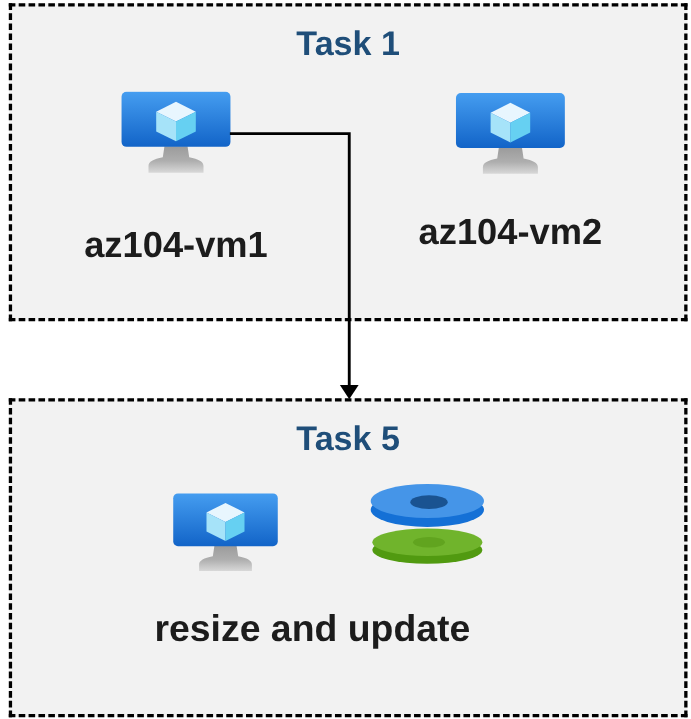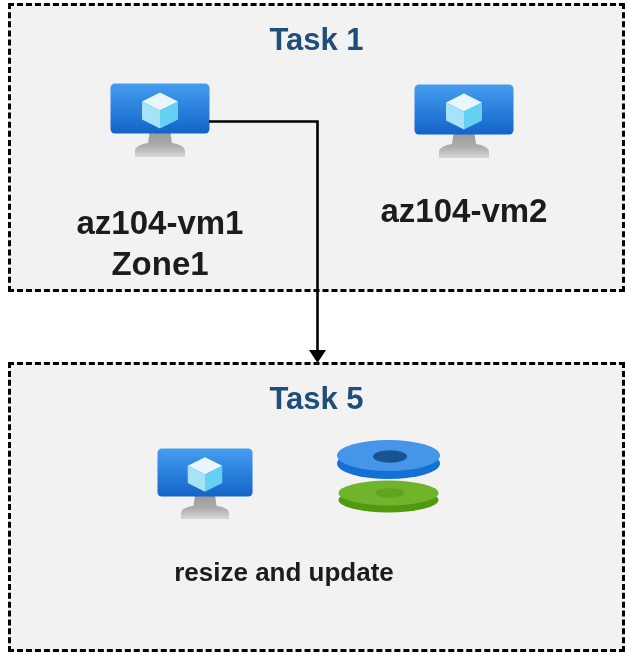--- a/index.html
+++ b/index.html
@@ -19,21 +19,21 @@
   }
   .abs { position:absolute; }
   .vm-label {
     position:absolute; text-align:center; font-size:33px; line-height:41px;
     color:#1c1c1c; white-space:nowrap;
   }
   .vm1-label { left:30px;  top:170px; width:260px;margin-top:32px; }
   .vm2-label { left:334px; top:170px; width:260px;margin-top:20px; }
   .caption {
     position:absolute; left:104px; top:551px; width:360px; text-align:center;
-    font-size:26px; line-height:42px; color:#1c1c1c; white-space:nowrap;
+    font-size:34px; line-height:42px; color:#1c1c1c; white-space:nowrap;
   }
   .vm1-icon   { left:110px; top:83px;  width:100px; height:78px; }
   .vm2-icon   { left:414px; top:84px;  width:100px; height:78px; }
   .t2vm-icon  { left:157px; top:448px; width:96px;  height:75px; }
   .disks-icon { left:334px; top:437px; width:110px; height:78px; }
   .connector {
     position:absolute; left:0; top:0; width:628px; height:654px;
     pointer-events:none;
   }
 </style>
@@ -63,21 +63,20 @@
   <div>
     <svg class="abs vm1-icon" viewBox="0 0 100 78">
       <path d="M39.5,50 h21 l1.5,10 c8.5,1.5 13,4.2 13,7.8 V74 H25 v-6.2 c0,-3.6 4.5,-6.3 13,-7.8 z" fill="url(#vmStandGrad)"></path>
       <rect x="0.5" y="0.5" width="99" height="50" rx="4.5" fill="url(#vmScreenGrad)"></rect>
       <polygon points="50,9.5 68,18.5 50,27.5 32,18.5" fill="#e8f6fe"></polygon>
       <polygon points="32,18.5 50,27.5 50,45.5 32,36.5" fill="#a6e3f9"></polygon>
       <polygon points="68,18.5 50,27.5 50,45.5 68,36.5" fill="#66d0f2"></polygon>
     </svg>
     <div class="vm-label vm1-label">
       <div>az104-vm1</div>
-      <div>Zone1</div>
     </div>
   </div>
 
   <div>
     <svg class="abs vm2-icon" viewBox="0 0 100 78">
       <path d="M39.5,50 h21 l1.5,10 c8.5,1.5 13,4.2 13,7.8 V74 H25 v-6.2 c0,-3.6 4.5,-6.3 13,-7.8 z" fill="url(#vmStandGrad)"></path>
       <rect x="0.5" y="0.5" width="99" height="50" rx="4.5" fill="url(#vmScreenGrad)"></rect>
       <polygon points="50,9.5 68,18.5 50,27.5 32,18.5" fill="#e8f6fe"></polygon>
       <polygon points="32,18.5 50,27.5 50,45.5 32,36.5" fill="#a6e3f9"></polygon>
       <polygon points="68,18.5 50,27.5 50,45.5 68,36.5" fill="#66d0f2"></polygon>

